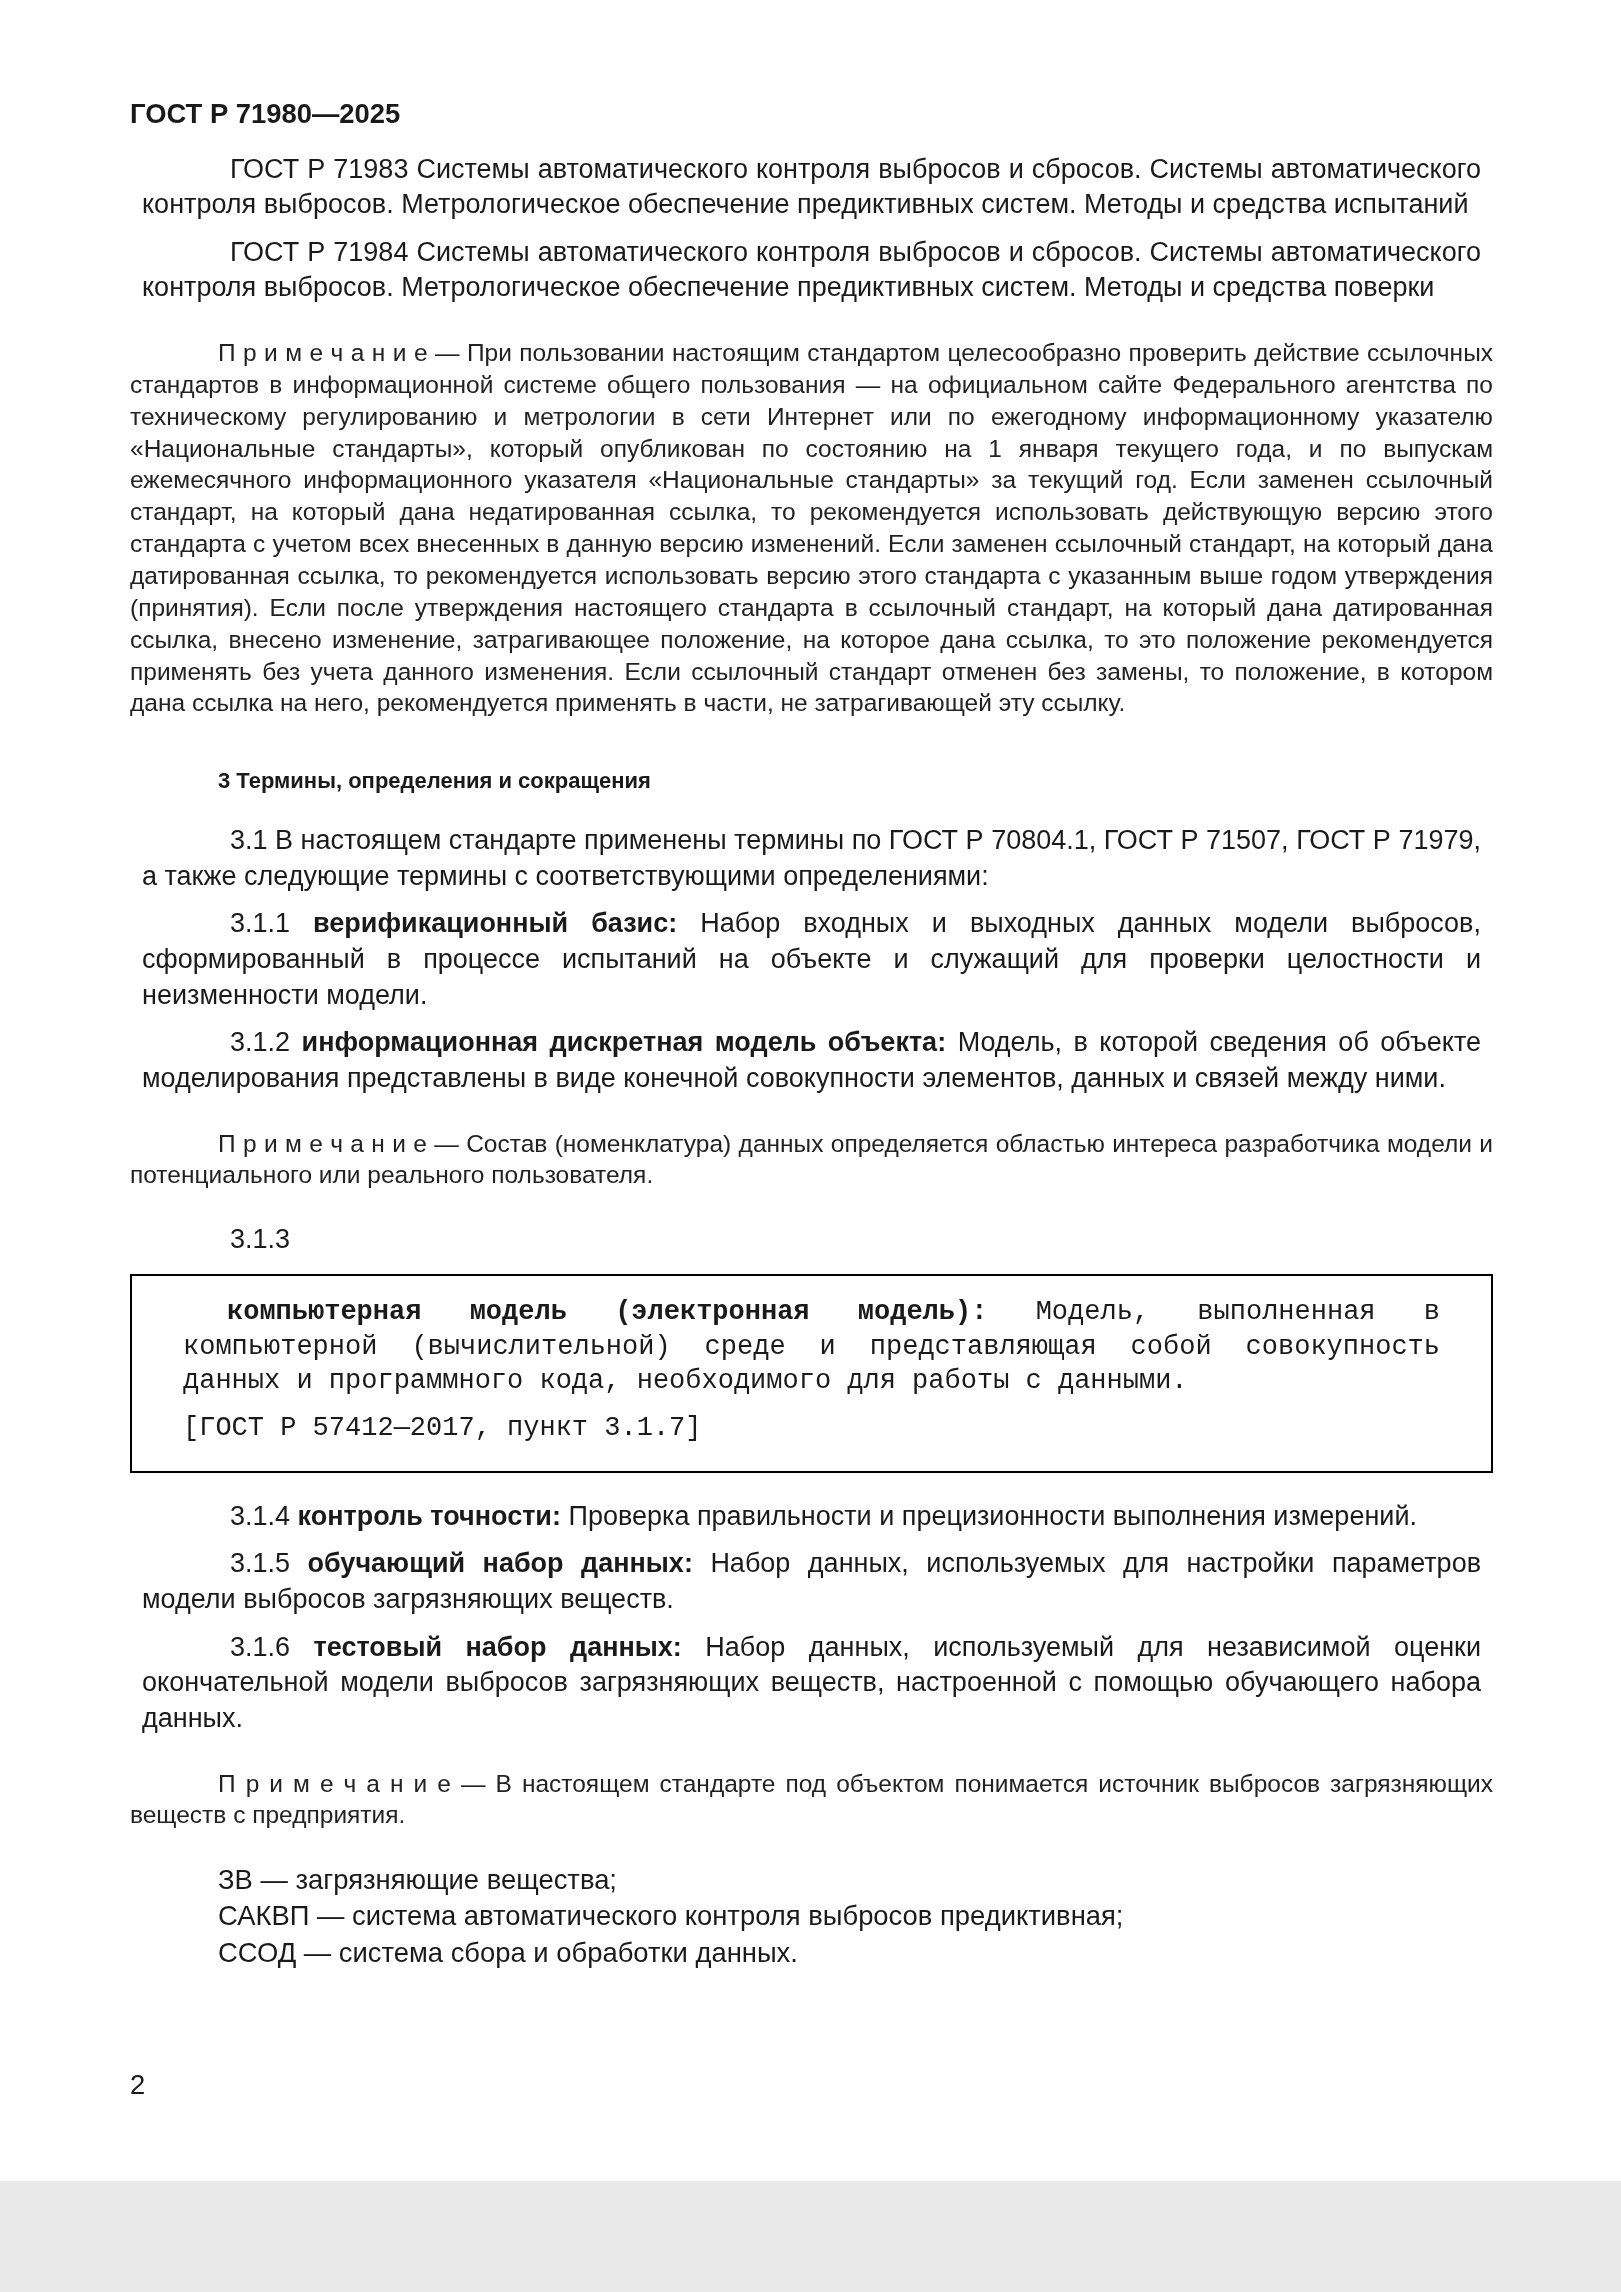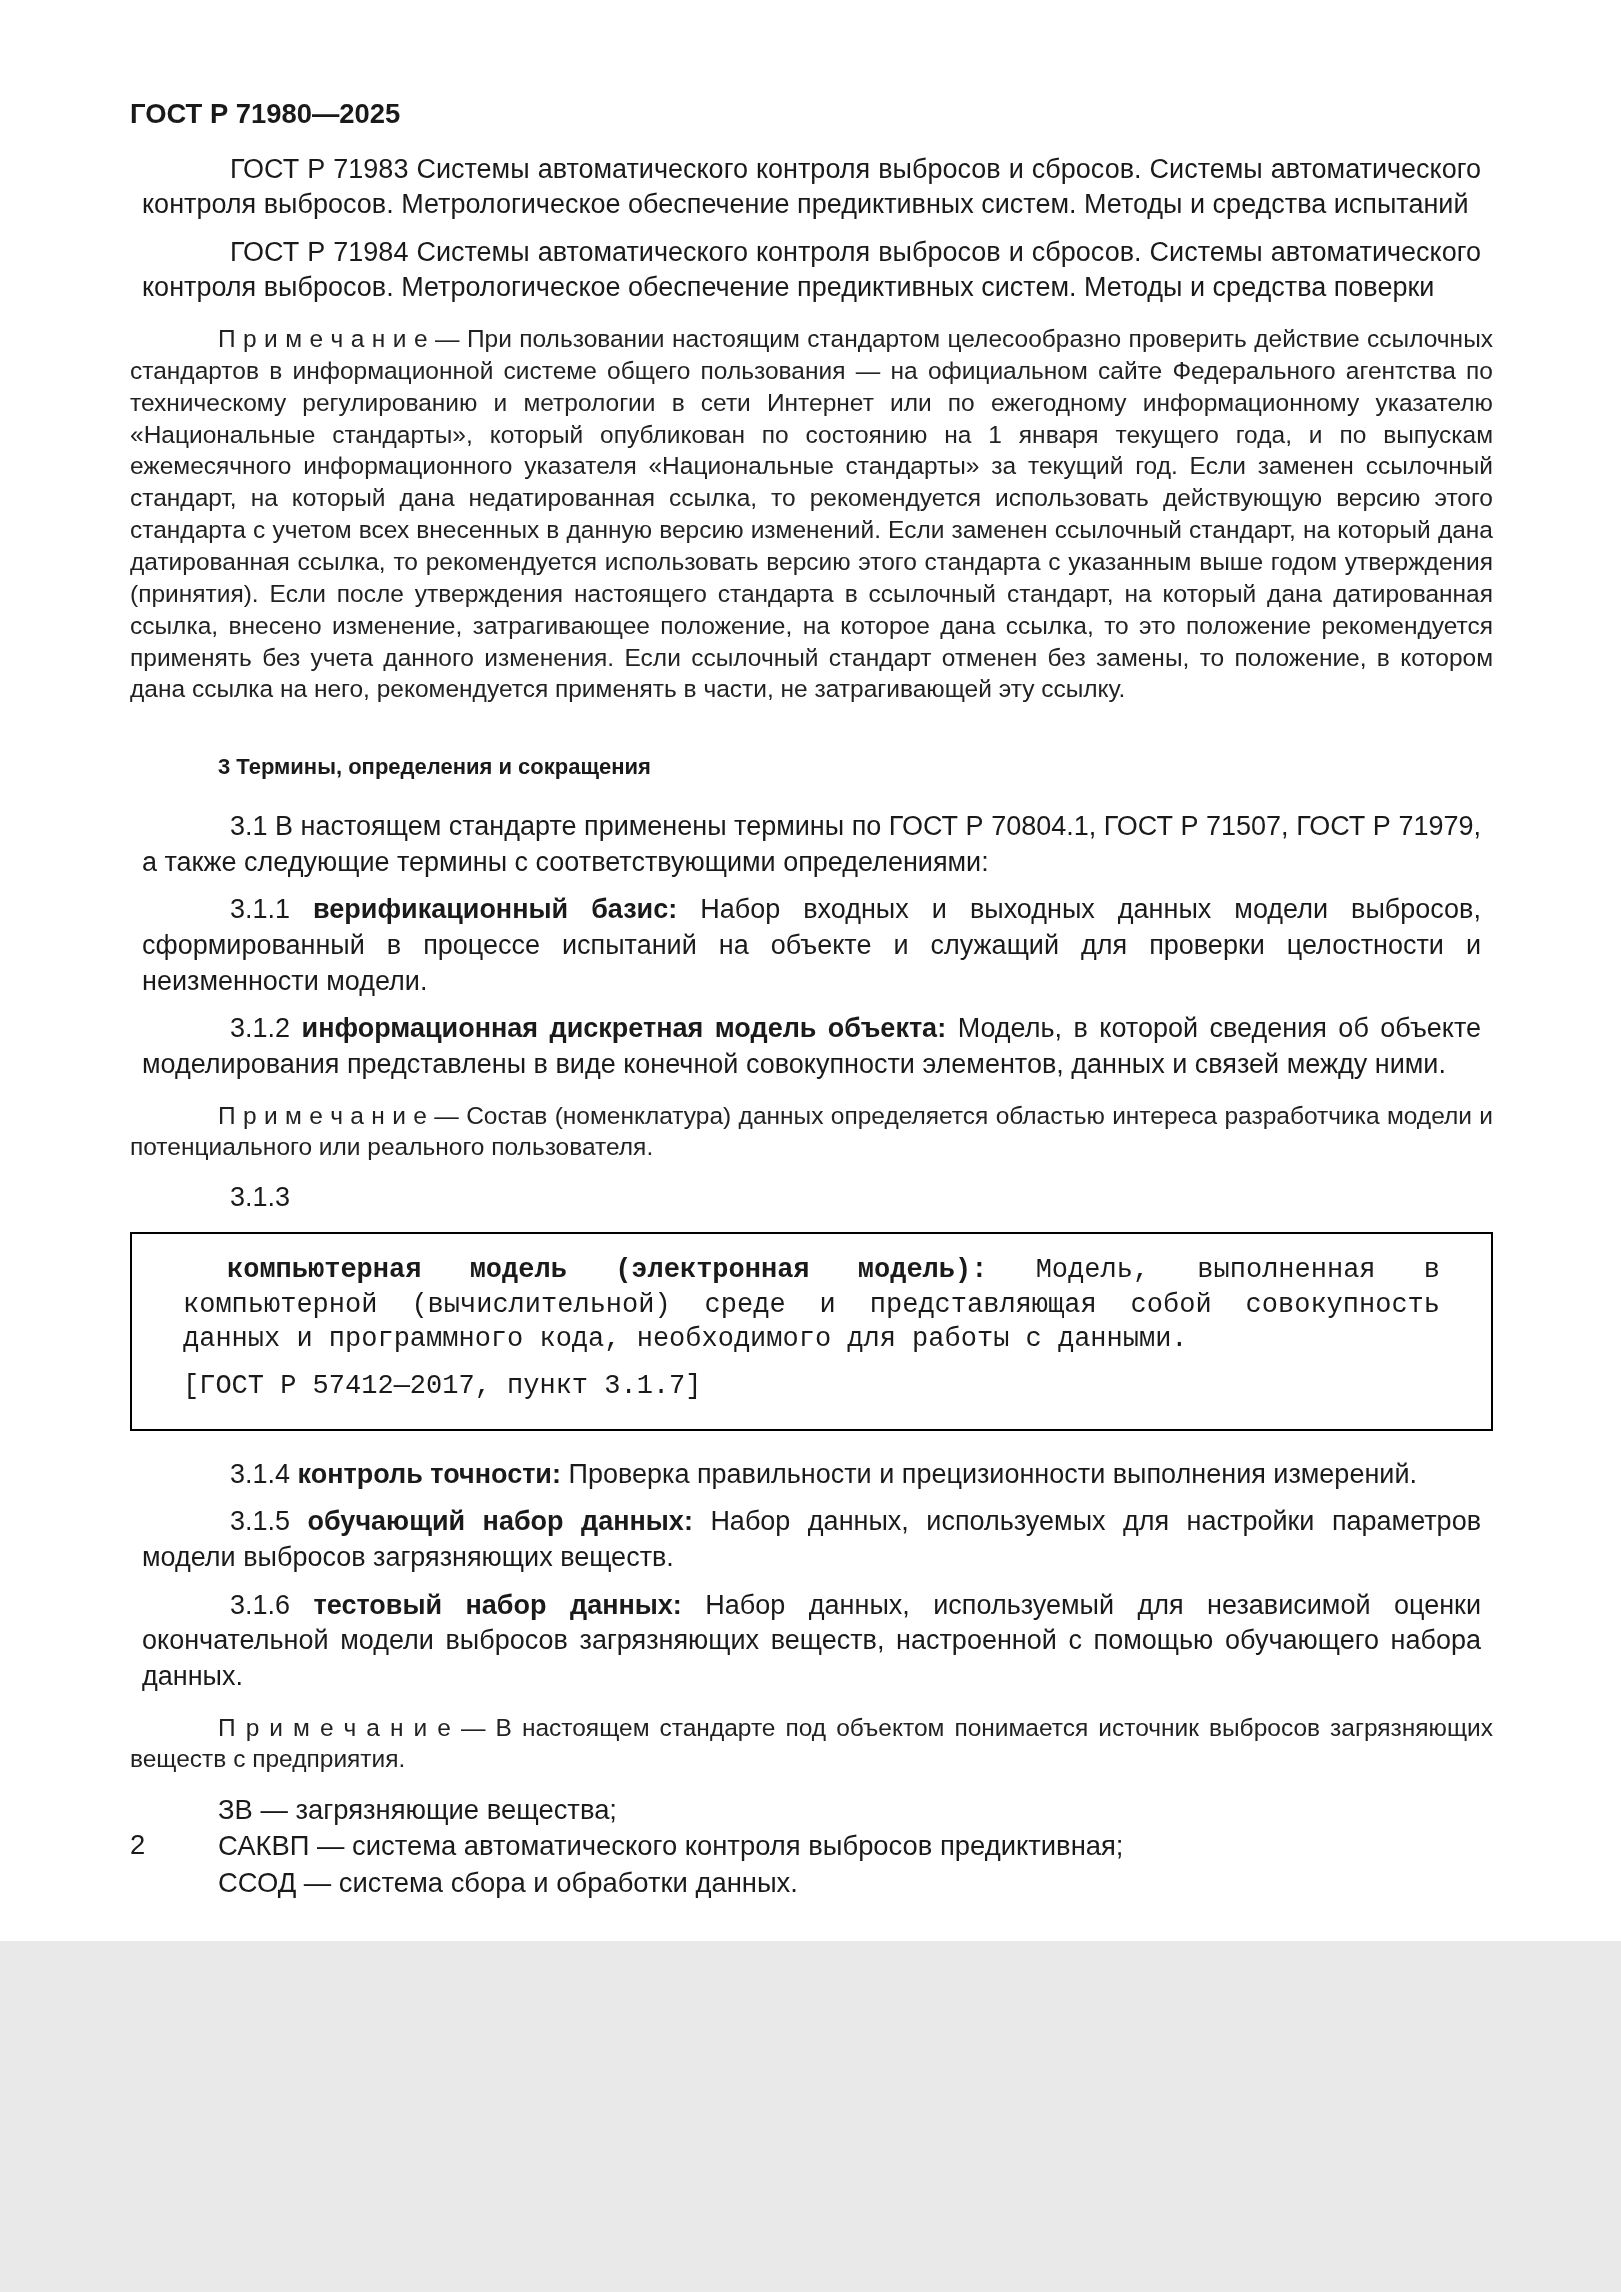--- a/index.html
+++ b/index.html
@@ -1,19 +1,19 @@
 <!DOCTYPE html>
 <html lang="ru"><head>
 <meta charset="utf-8">
 <style>
   html, body { margin: 0; padding: 0; background: #e9e9e9; }
   .page {
     position: relative;
     width: 1621px;
-    height: 1941px;
+    height: 2181px;
     margin: 0 auto;
     background: #ffffff;
     color: #1a1a1a;
     font-family: "Liberation Sans", sans-serif;
     overflow: hidden;
   }
   .content {
     position: absolute;
     left: 130px;
     right: 128px;
@@ -29,21 +29,21 @@
     line-height: 1.32;
     text-align: justify;
     text-indent: 88px;
     margin: 12px;
   }
   .note {
     font-size: 24.5px;
     line-height: 1.3;
     text-align: justify;
     text-indent: 88px;
-    margin: 17px 0;
+    margin: 31px 0;
     color: #222;
   }
   .note .note-label { white-space: pre; }
   .section-heading {
     font-size: 22px;
     font-weight: bold;
     margin: 49px 0 29px 0;
     text-indent: 88px;
   }
   .bold { font-weight: bold; }

